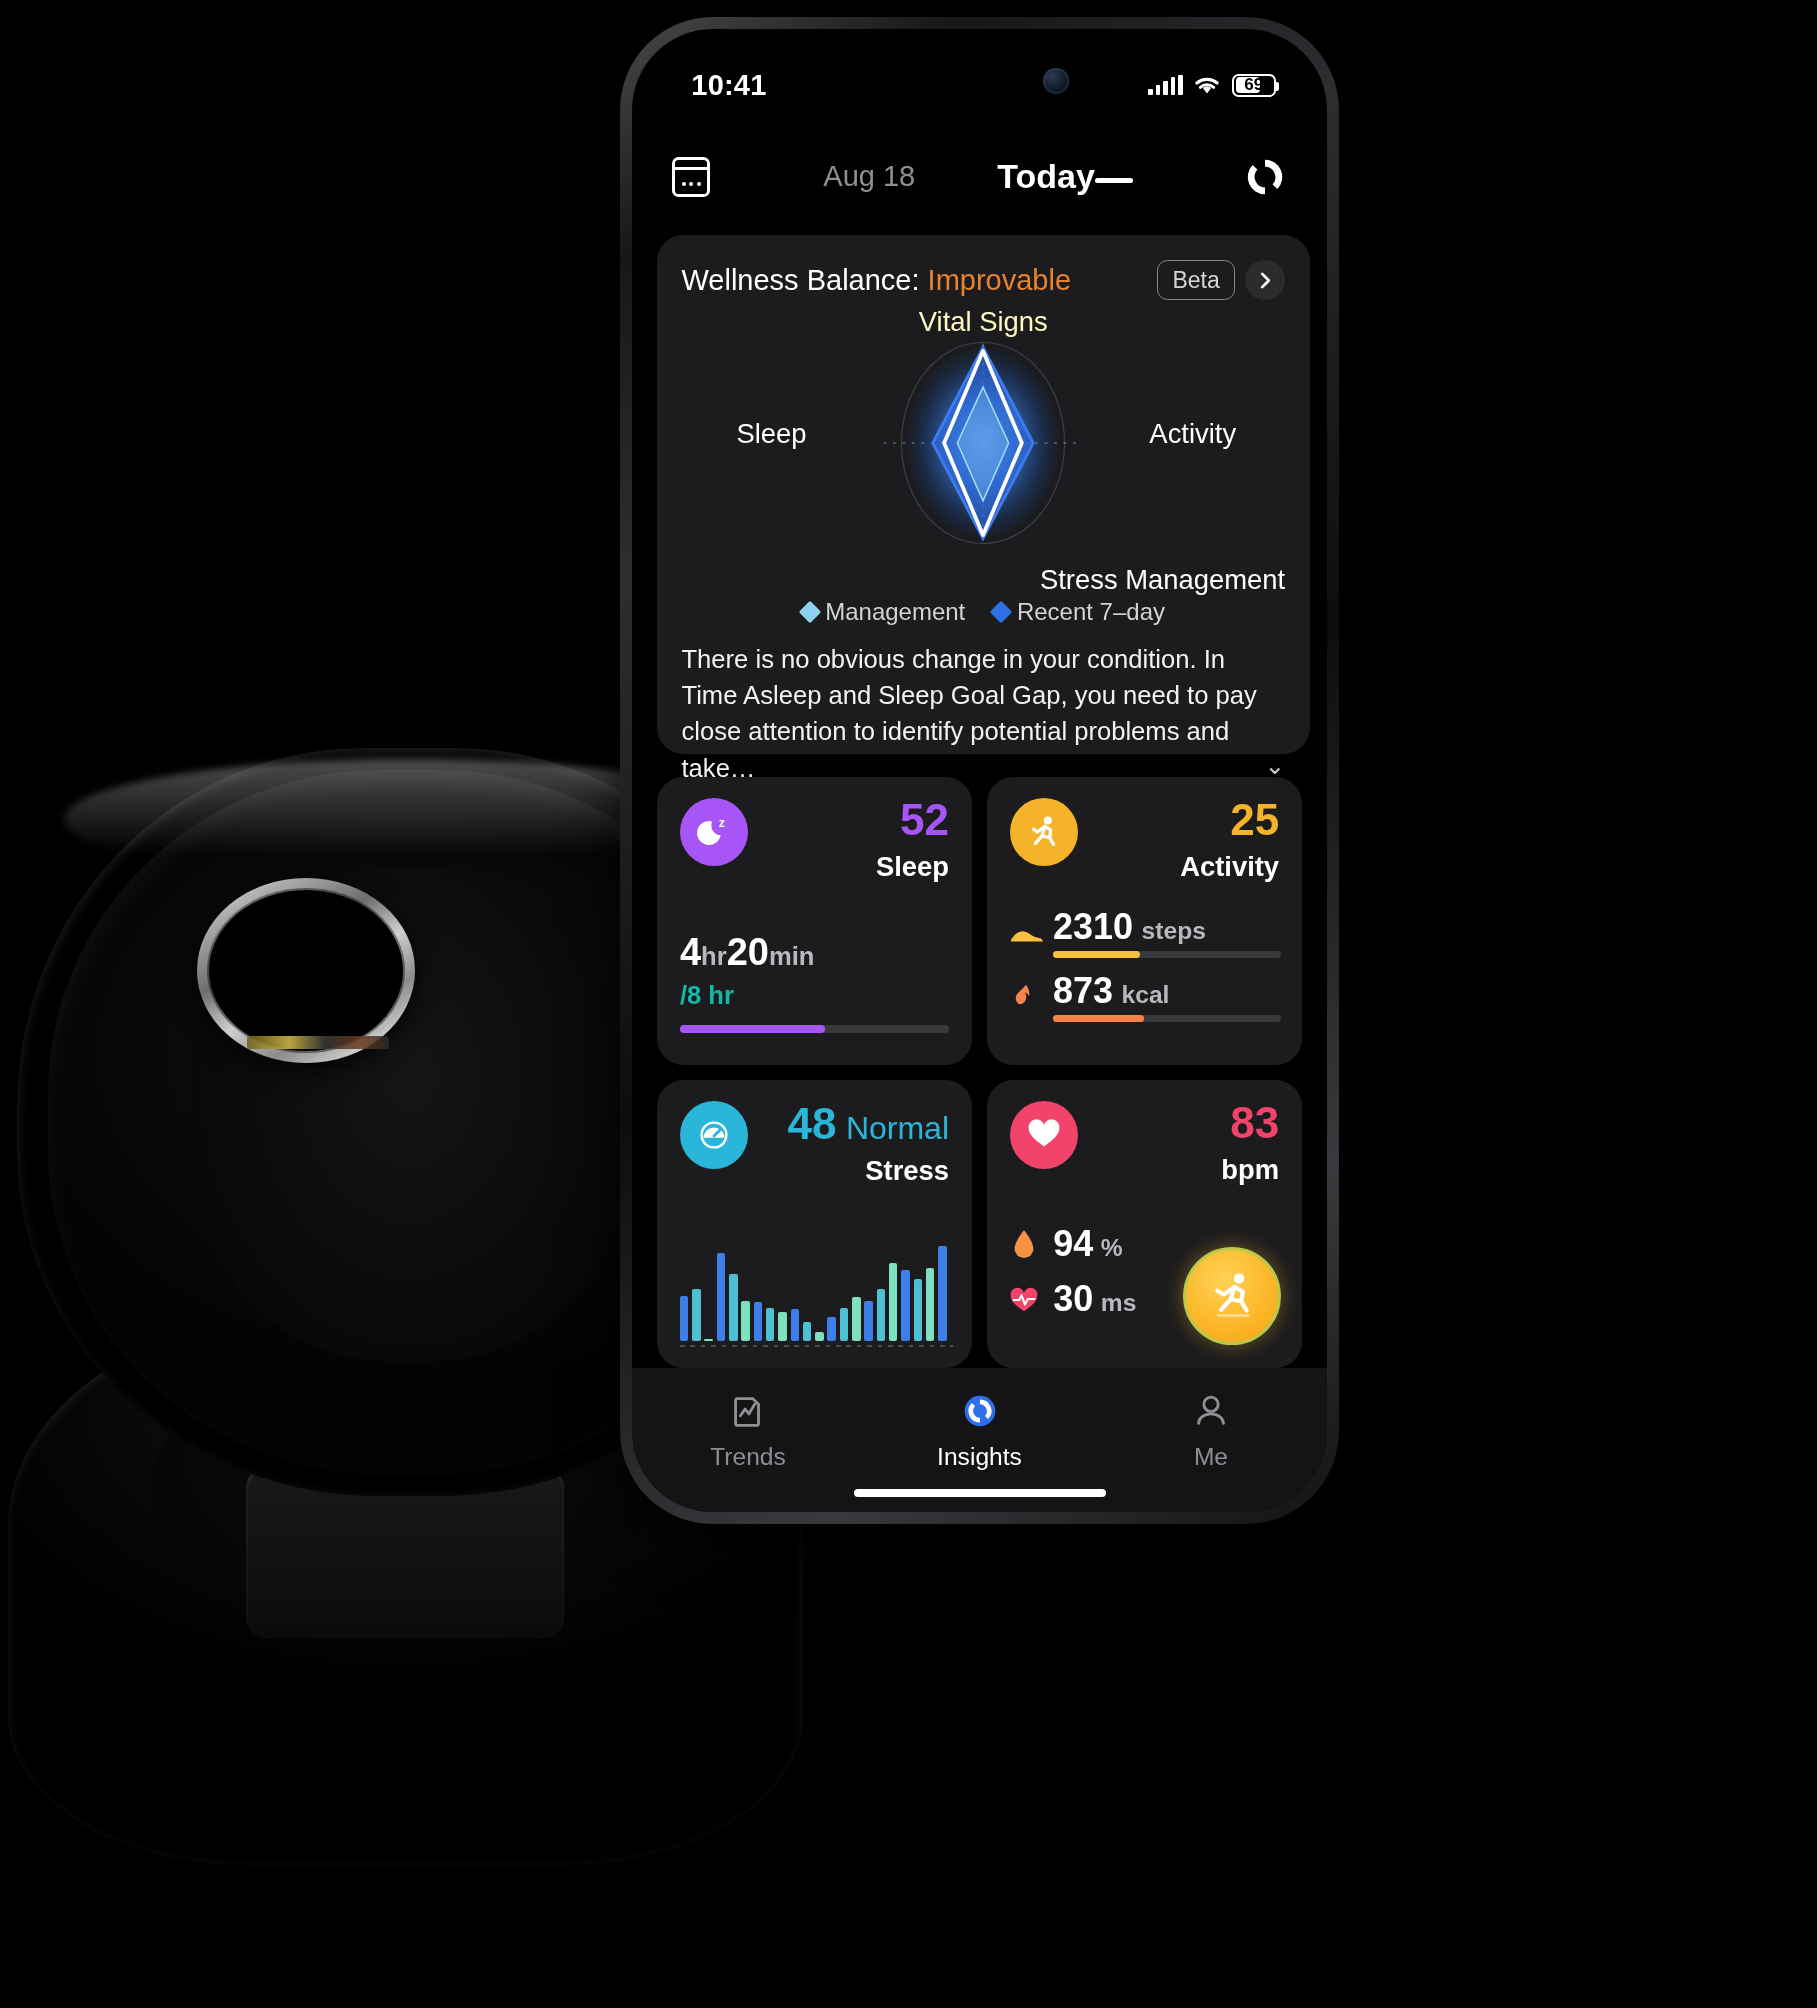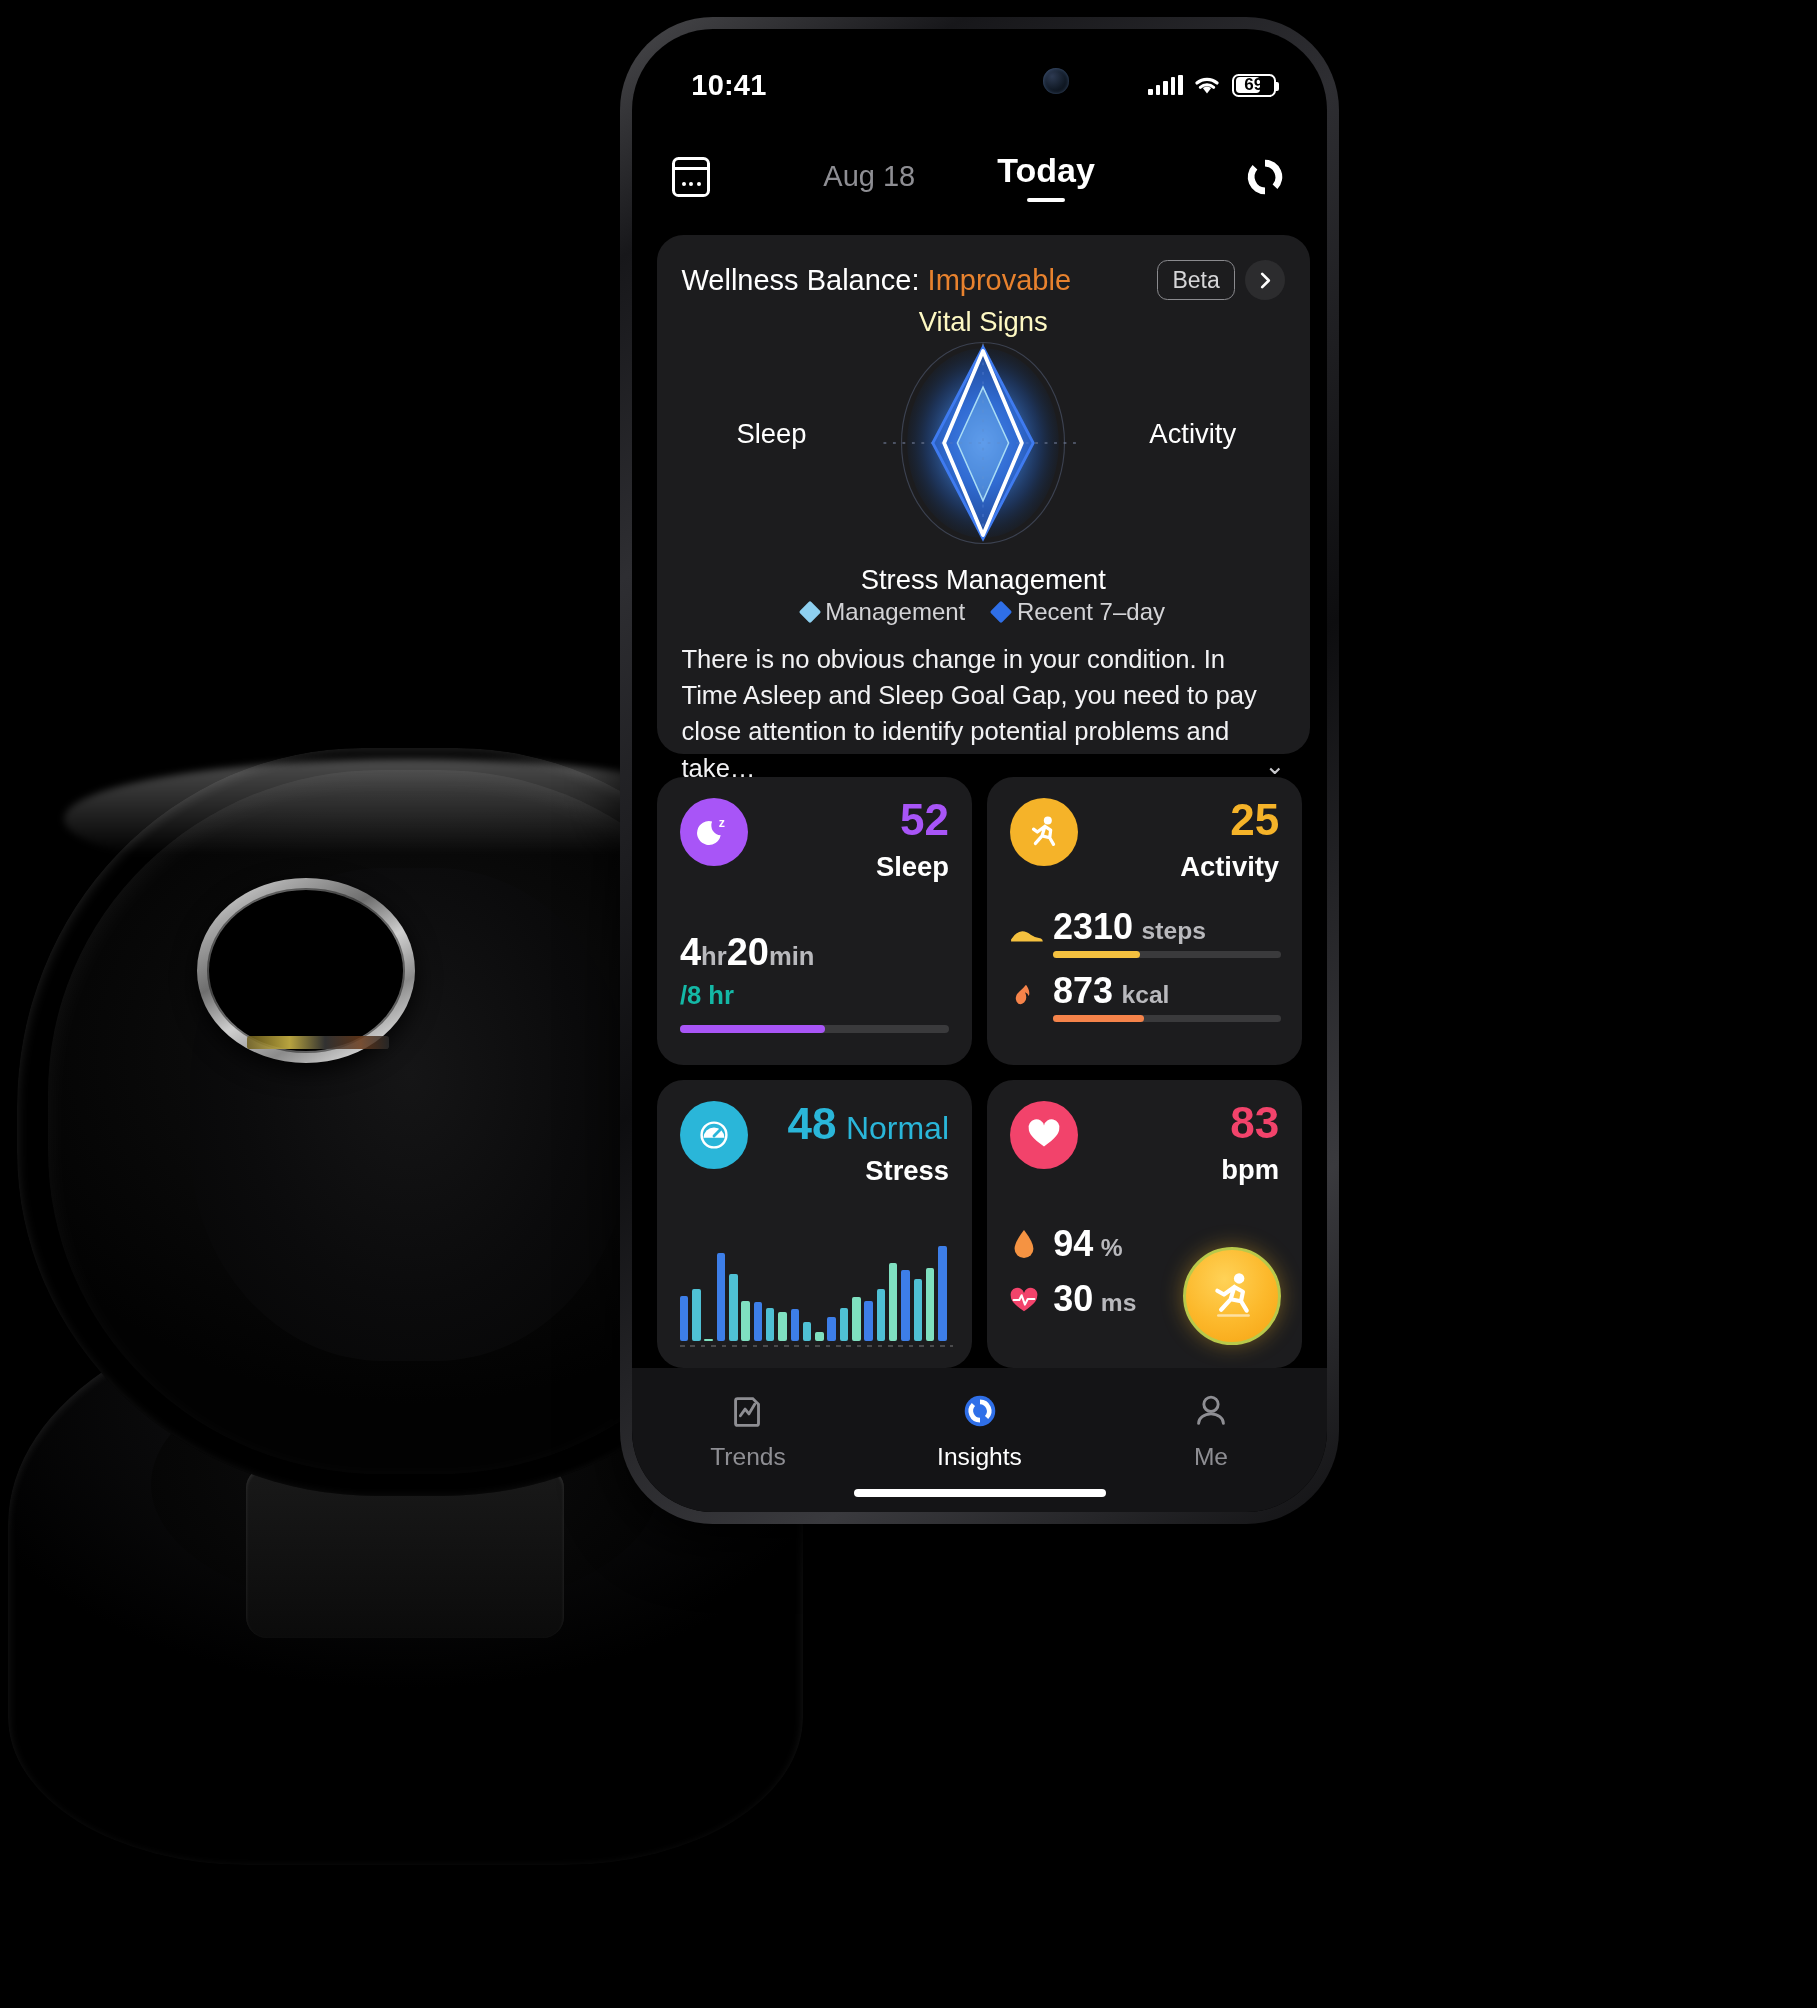--- a/index.html
+++ b/index.html
@@ -125,21 +125,21 @@
   .app-header {
     position:absolute; top:104px; left:0; right:0; height:87px;
     display:flex; align-items:center; padding:0 40px; color:#fff;gap:35px;
   }
   .cal-icon { width:38px; height:40px; border:3.3px solid #fff; border-radius:6.6px;
     position:relative; flex:0 0 auto; }
   .cal-icon::before { content:""; position:absolute; left:0; right:0; top:7.6px; height:2.8px; background:#fff; }
   .cal-dots { position:absolute; left:0; right:0; bottom:7.6px; display:flex; justify-content:center; gap:3.8px; }
   .cal-dots span { width:3.8px; height:3.8px; border-radius:50%; background:#fff; display:block; }
   .date-label { font-size:29px; color:#8e8e93; margin-left:78px; }
-  .today-wrap { margin-left:47px; display:flex; flex-direction:column; align-items:center; }
+  .today-wrap { margin-left:47px; display:flex; flex-direction:row; align-items:center; }
   .today-label { font-size:34px; font-weight:600; color:#fff; }
   .today-underline { width:38px; height:4.7px; background:#fff; border-radius:2.8px; margin-top:7.6px; }
   .sync-icon { margin-left:auto; width:44px; height:44px; position:relative; }
   .sync-icon svg { width:44px; height:44px; }
 
   
   .card { background:#1c1c1e; border-radius:26.5px; }
   .wellness {
     position:absolute; top:206px; left:24.6px; right:17px; height:519px;
     padding:24.6px 24.6px 17px;
@@ -153,21 +153,21 @@
   }
   .chev-btn {
     margin-left:10.4px; width:40px; height:40px; border-radius:50%;
     background:#2c2c2e; display:flex; align-items:center; justify-content:center;
   }
   .chev-btn svg { width:19px; height:19px; }
 
   .radar-zone { position:relative; height:284px; margin-top:5.7px; }
   .axis-top { position:absolute; top:0; left:0; right:0; text-align:center;
     font-size:27.4px; color:#fef9c3; }
-  .axis-bottom { position:absolute; bottom:-5.7px; left:0; right:0; text-align:center;
+  .axis-bottom { position:absolute; bottom:-5.7px; left:0; right:0; text-align:right;
     font-size:27.4px; color:#fff; }
   .axis-left { position:absolute; top:112px; left:55px; font-size:27.4px; color:#fff; }
   .axis-right { position:absolute; top:112px; right:49px; font-size:27.4px; color:#fff; }
   .radar-svg { position:absolute; left:50%; top:28px; transform:translateX(-50%); }
 
   .legend { display:flex; justify-content:center; gap:28px; margin-top:7.6px; }
   .leg { display:flex; align-items:center; gap:7.6px; font-size:24px; color:#d3d3d6; }
   .dia { width:16px; height:16px; transform:rotate(45deg); border-radius:1.9px; }
 
   .desc { margin-top:15px; font-size:25.6px; line-height:1.42; color:#f2f2f4;

